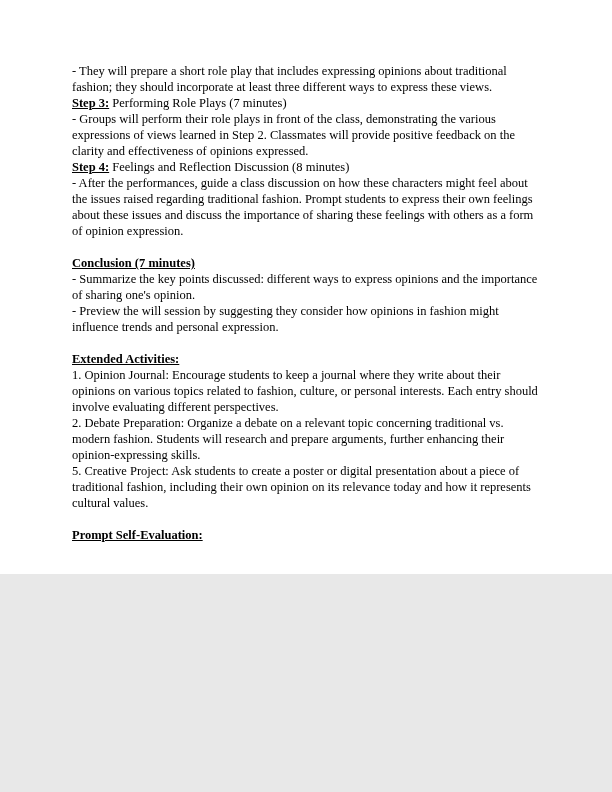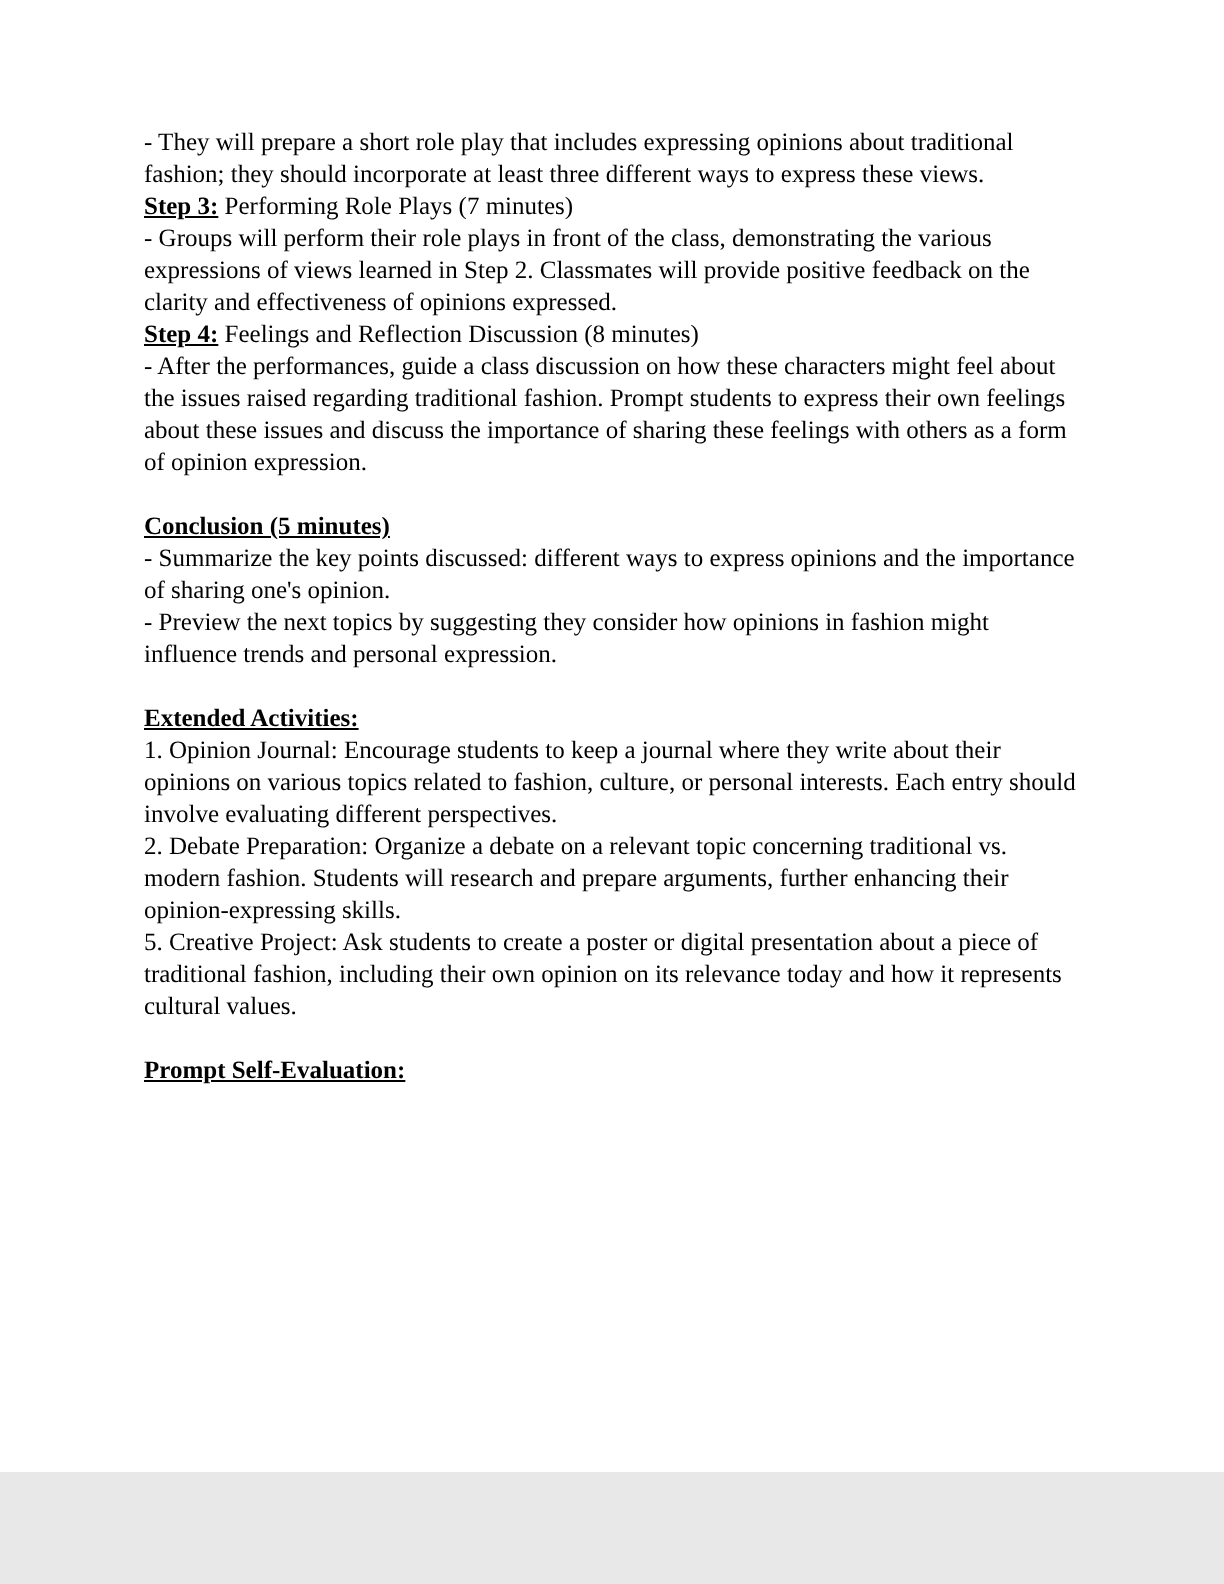--- a/index.html
+++ b/index.html
@@ -3,21 +3,21 @@
 <meta charset="utf-8">
 <style>
   html, body {
     margin: 0;
     padding: 0;
     background: #e8e8e8;
   }
   .page {
     position: relative;
     width: 612px;
-    height: 736px;
+    height: 574px;
     margin: 0 auto;
     background: #ffffff;
     overflow: hidden;
     font-family: "Liberation Serif", "DejaVu Serif", serif;
     color: #000000;
   }
   .content {
     position: absolute;
     left: 72px;
     top: 63px;
@@ -41,22 +41,22 @@
 </head>
 <body>
 
 <div class="page">
   <div class="content">
       <p><span>- They will prepare a short role play that includes expressing opinions about traditional fashion; they should incorporate at least three different ways to express these views.</span></p>
       <p><strong>Step 3:</strong><span> Performing Role Plays (7 minutes)</span></p>
       <p><span>- Groups will perform their role plays in front of the class, demonstrating the various expressions of views learned in Step 2. Classmates will provide positive feedback on the clarity and effectiveness of opinions expressed.</span></p>
       <p><strong>Step 4:</strong><span> Feelings and Reflection Discussion (8 minutes)</span></p>
       <p><span>- After the performances, guide a class discussion on how these characters might feel about the issues raised regarding traditional fashion. Prompt students to express their own feelings about these issues and discuss the importance of sharing these feelings with others as a form of opinion expression.</span></p>
-      <p class="space-before"><strong>Conclusion (5 minutes)</strong></p>
+      <p class="space-before"><strong>Conclusion (7 minutes)</strong></p>
       <p><span>- Summarize the key points discussed: different ways to express opinions and the importance of sharing one's opinion.</span></p>
-      <p><span>- Preview the next topics by suggesting they consider how opinions in fashion might influence trends and personal expression.</span></p>
+      <p><span>- Preview the will session by suggesting they consider how opinions in fashion might influence trends and personal expression.</span></p>
       <p class="space-before"><strong>Extended Activities:</strong></p>
       <p><span>1. Opinion Journal: Encourage students to keep a journal where they write about their opinions on various topics related to fashion, culture, or personal interests. Each entry should involve evaluating different perspectives.</span></p>
       <p><span>2. Debate Preparation: Organize a debate on a relevant topic concerning traditional vs. modern fashion. Students will research and prepare arguments, further enhancing their opinion-expressing skills.</span></p>
       <p><span>5. Creative Project: Ask students to create a poster or digital presentation about a piece of traditional fashion, including their own opinion on its relevance today and how it represents cultural values.</span></p>
       <p class="space-before"><strong>Prompt Self-Evaluation:</strong></p>
     </div>
 </div>
 
 </body></html>

